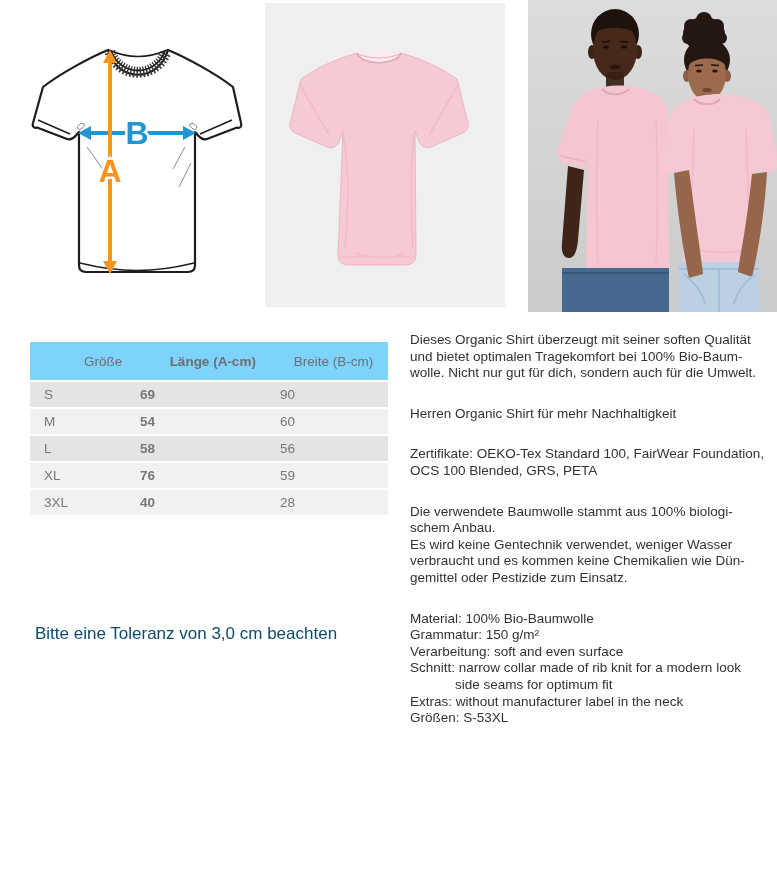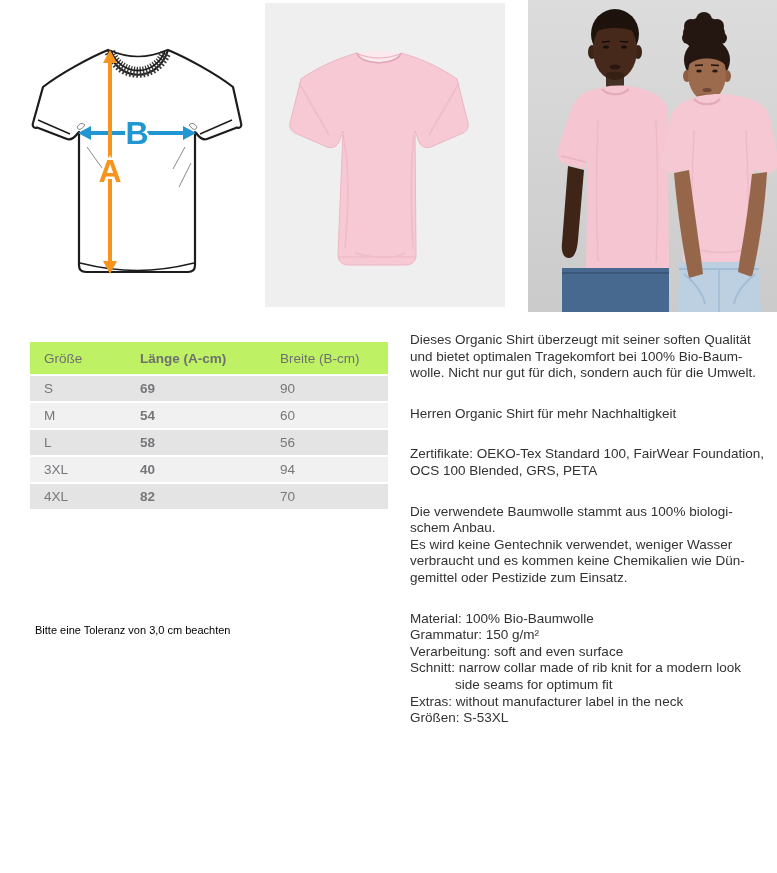--- a/index.html
+++ b/index.html
@@ -9,25 +9,25 @@
   .diagram-panel{left:25px;top:35px;width:220px;height:250px;background:#ffffff;}
   .flatlay-panel{left:265px;top:3px;width:240px;height:304px;}
   .models-panel{left:528px;top:0;width:249px;height:312px;}
 
   .size-table{position:absolute;left:30px;top:342px;width:358px;font-size:13.5px;color:#76777A;}
   .trow{display:flex;align-items:center;height:25px;margin-bottom:2px;}
   .trow .cell{box-sizing:border-box;padding-left:14px;white-space:nowrap;}
   .trow .c1{width:96px;}
   .trow .c2{width:140px;font-weight:bold;}
   .trow .c3{width:122px;}
-  .trow.thead{height:32px;background:#bef264;color:#6E6F72;}
+  .trow.thead{height:38px;background:#7dd3fc;color:#6E6F72;padding-left:40px;}
   .trow.dark{background:#E4E4E4;}
   .trow.light{background:#F1F1F1;}
 
-  .tolerance{position:absolute;left:35px;top:624px;font-size:11px;color:#000000;}
+  .tolerance{position:absolute;left:35px;top:624px;font-size:17px;color:#0c4a6e;}
 
   .description{position:absolute;left:410px;top:332px;width:380px;
                font-size:13.5px;line-height:16.6px;color:#323233;}
   .description p{margin:0 0 24px 0;white-space:pre-wrap;}
 
   svg{display:block;}
 </style>
 </head>
 <body>
 
@@ -187,28 +187,28 @@
       <div class="cell c1">M</div>
       <div class="cell c2">54</div>
       <div class="cell c3">60</div>
     </div>
     <div class="trow dark">
       <div class="cell c1">L</div>
       <div class="cell c2">58</div>
       <div class="cell c3">56</div>
     </div>
     <div class="trow light">
+      <div class="cell c1">XL</div>
+      <div class="cell c2">76</div>
+      <div class="cell c3">59</div>
+    </div>
+    <div class="trow light">
       <div class="cell c1">3XL</div>
       <div class="cell c2">40</div>
-      <div class="cell c3">94</div>
-    </div>
-    <div class="trow dark">
-      <div class="cell c1">4XL</div>
-      <div class="cell c2">82</div>
-      <div class="cell c3">70</div>
+      <div class="cell c3">28</div>
     </div>
   </div>
 
   <div class="tolerance">Bitte eine Toleranz von 3,0 cm beachten</div>
 
   <div class="description">
     <p>Dieses Organic Shirt überzeugt mit seiner soften Qualität
 und bietet optimalen Tragekomfort bei 100% Bio-Baum-
 wolle. Nicht nur gut für dich, sondern auch für die Umwelt.</p>
     <p>Herren Organic Shirt für mehr Nachhaltigkeit</p>

